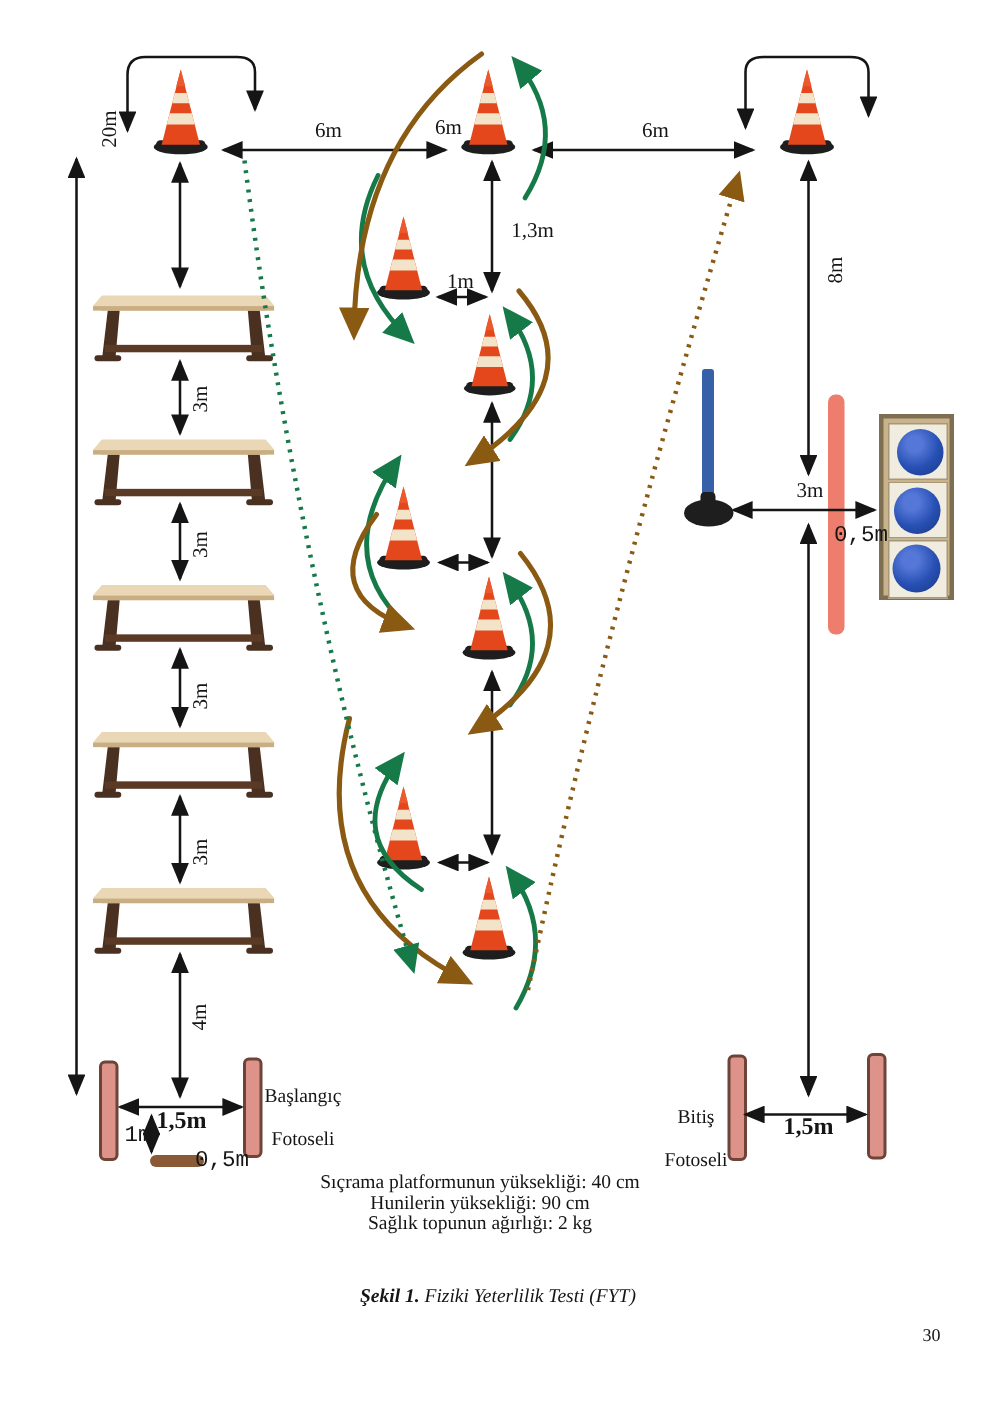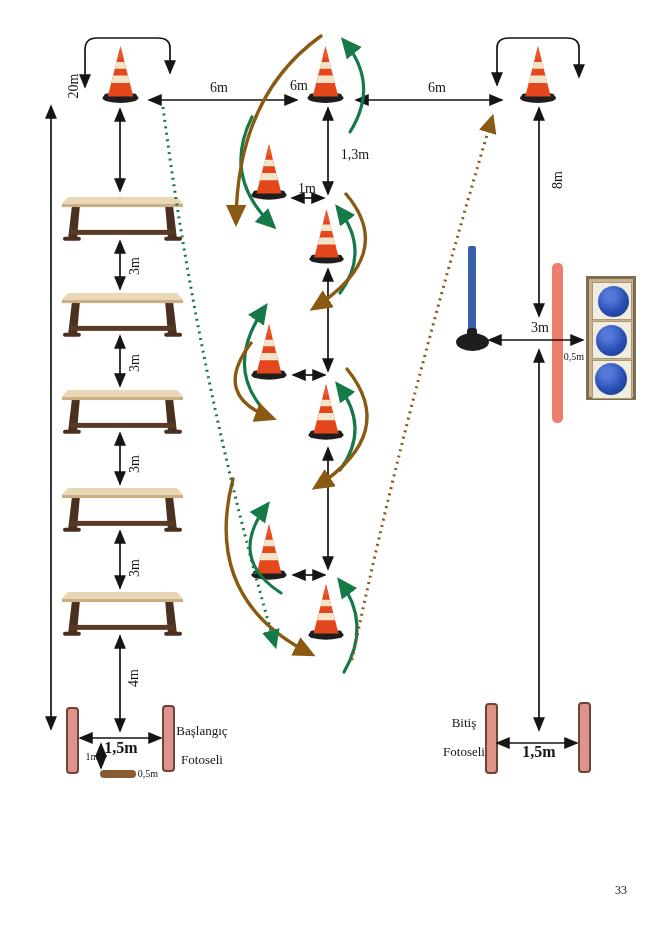--- a/index.html
+++ b/index.html
@@ -27,21 +27,21 @@
   }
   .abs{position:absolute;}
   svg.overlay{position:absolute;left:0;top:0;width:662px;height:936px;pointer-events:none;}
   
   .dim{
     position:absolute;font-size:14px;line-height:1;white-space:nowrap;color:var(--ink);
     transform:translate(-50%,-50%);
   }
   .dim.rot{transform:translate(-50%,-50%) rotate(-90deg);}
   .dim.big{font-size:16px;font-weight:bold;}
-  .dim.small{font-size:10px;}
+  .dim.small{font-size:15px;font-family:Liberation Mono, monospace;}
   
   .photocell{
     position:absolute;width:9px;height:63px;background:var(--pc-fill);
     border:2px solid var(--pc-border);border-radius:4px;
   }
   
   .station{
     position:absolute;font-size:13px;line-height:1.12;text-align:center;
     transform:translate(-50%,-50%);white-space:pre-line;
   }
@@ -246,22 +246,30 @@
   <span class="dim small" style="left:574px;top:357px">0,5m</span>
   <span class="dim big" style="left:121px;top:748px">1,5m</span>
   <span class="dim small" style="left:92px;top:757px">1m</span>
   <span class="dim small" style="left:148px;top:774px">0,5m</span>
   <span class="dim big" style="left:539px;top:752px">1,5m</span>
 
   <div class="station" style="left:202px;top:745px">
     <div>Başlangıç</div>
     <div>Fotoseli</div>
   </div>
-  <div class="station" style="left:464px;top:737px">
+  <div class="station" style="left:464px;top:759px">
     <div>Bitiş</div>
     <div>Fotoseli</div>
   </div>
 
-
-
-  <div class="pageno">33</div>
+  <div class="notes">
+    <div>Sıçrama platformunun yüksekliği: 40 cm</div>
+    <div>Hunilerin yüksekliği: 90 cm</div>
+    <div>Sağlık topunun ağırlığı: 2 kg</div>
+  </div>
+
+  <div class="caption">
+    <span class="b">Şekil 1.</span><span class="i"> Fiziki Yeterlilik Testi (FYT)</span>
+  </div>
+
+  <div class="pageno">30</div>
 
 </div>
 
 </body></html>

